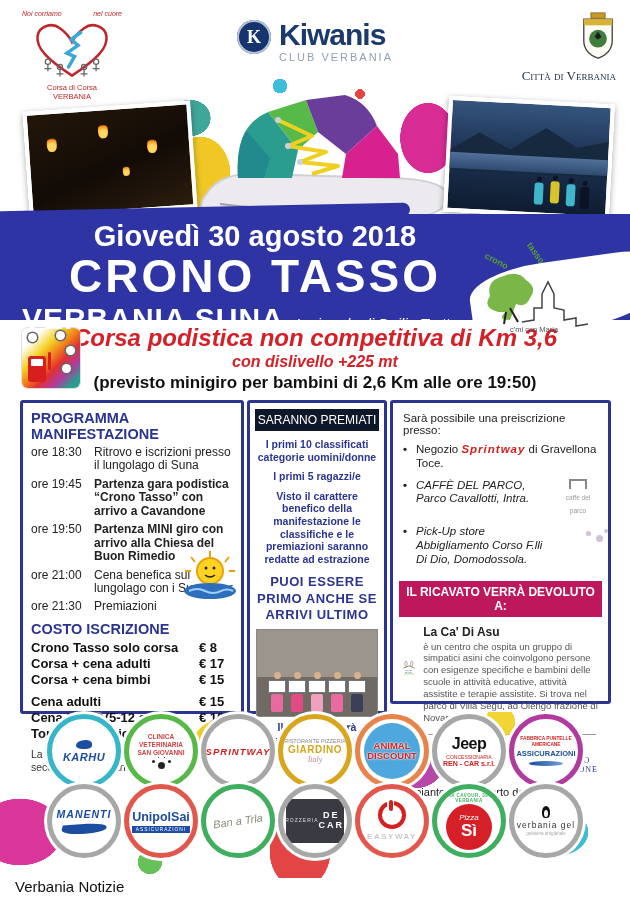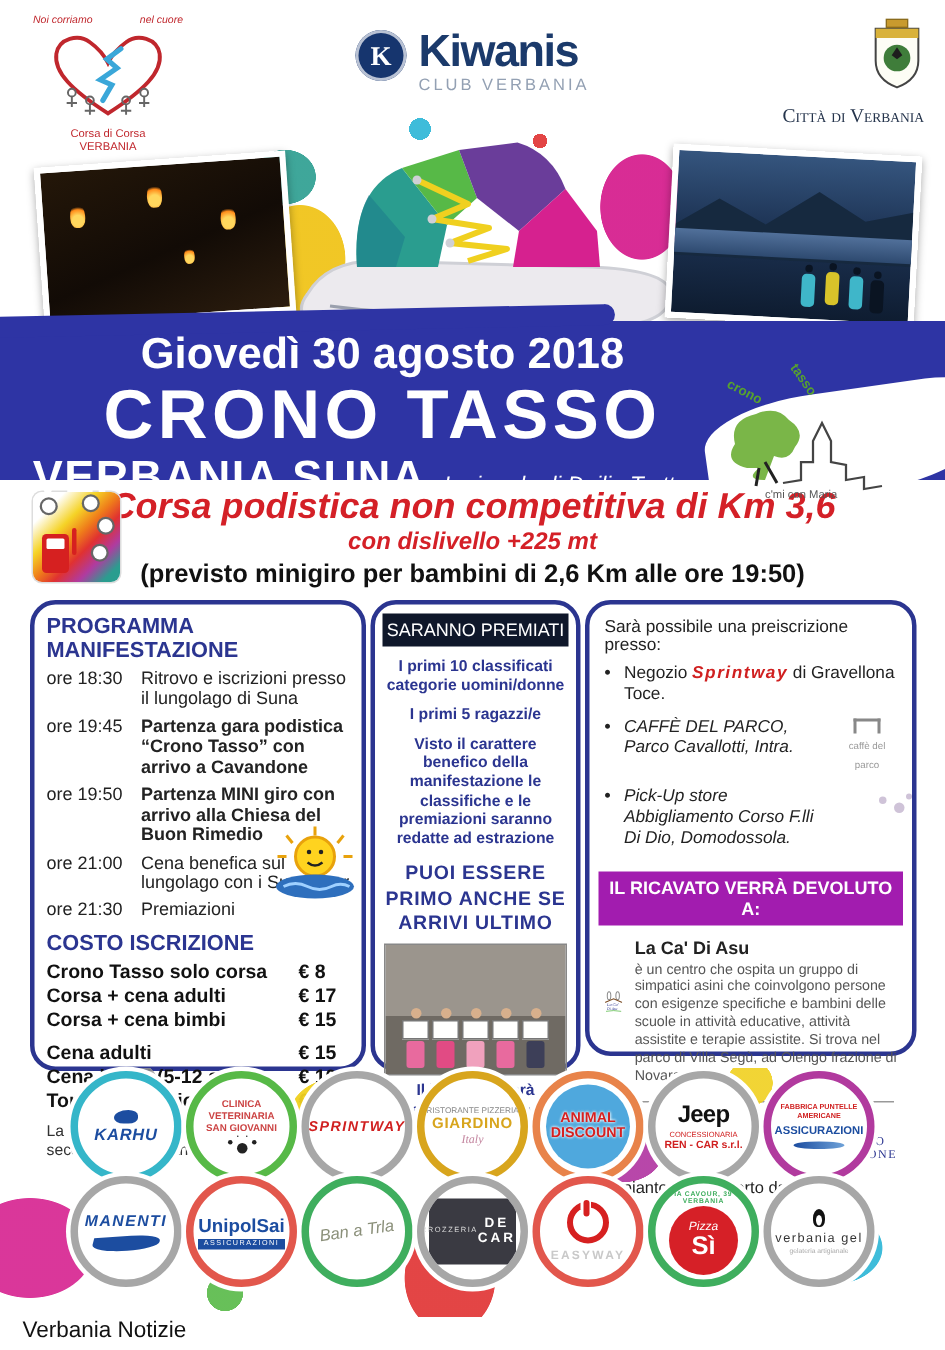--- a/index.html
+++ b/index.html
@@ -60,21 +60,21 @@
     background:linear-gradient(135deg,#fff 18%,#f5d327 36%,#ef7d1a 50%,#e03131 62%,#b03ba0 76%,#2a9d8f 90%);
     box-shadow:0 0 0 1px #ddd;}
   .pump-body{position:absolute;left:6px;bottom:6px;width:18px;height:26px;background:#d62020;border-radius:3px;}
   .pump-body::before{content:"";position:absolute;left:3px;top:3px;width:12px;height:7px;background:#fff;border-radius:1px;}
   .pump-body::after{content:"";position:absolute;right:-5px;top:-4px;width:3px;height:18px;background:#d62020;border-radius:2px;}
   .dotrow i{position:absolute;width:9px;height:9px;border-radius:50%;background:#fff;box-shadow:0 0 0 1.5px #666;}
   .sub1{font-size:24px;font-weight:bold;font-style:italic;color:#d42027;}
   .sub2{font-size:16px;font-weight:bold;font-style:italic;color:#d42027;margin-top:1px;}
   .sub3{font-size:17px;font-weight:bold;color:#111;margin-top:2px;}
   
-  .box{position:absolute;top:400px;background:#fff;border:3px solid #2b3590;border-radius:17px;box-sizing:border-box;}
+  .box{position:absolute;top:400px;background:#fff;border:3px solid #2b3590;border-radius:3px;box-sizing:border-box;}
   .box-left{left:20px;width:224px;height:314px;padding:7px 8px;}
   .box-mid{left:247px;width:140px;height:314px;padding:0;}
   .box-right{left:390px;width:221px;height:304px;padding:9px 10px;font-size:11.5px;}
   .pm-title{color:#2b3590;font-weight:bold;font-size:14.5px;margin-bottom:4px;}
   .sched-row{display:flex;gap:5px;font-size:12px;line-height:1.12;margin-bottom:5px;color:#222;}
   .sched-row .t{flex:0 0 58px;}
   .sched-row.bold .d{font-weight:bold;}
   .cost-title{color:#2b3590;font-weight:bold;font-size:14.5px;margin:7px 0 3px;}
   .cost-row{display:flex;justify-content:space-between;font-size:13px;font-weight:bold;line-height:1.25;color:#111;}
   .cost-row .pr{flex:0 0 34px;text-align:left;}
@@ -96,21 +96,21 @@
   .reg-intro{margin-bottom:7px;}
   .bullet{display:flex;gap:5px;margin-bottom:8px;line-height:1.2;}
   .bullet .bu{flex:0 0 8px;font-weight:bold;}
   .bullet .bx{flex:1;}
   .brand-script{color:#d02020;font-weight:bold;font-style:italic;letter-spacing:1px;}
   .bullet .mini{flex:0 0 40px;text-align:center;}
   .mini-cafe{font-size:6.5px;color:#999;line-height:1.1;margin-top:10px;}
   .mini-cafe::before{content:"";display:block;width:14px;height:8px;margin:0 auto 1px;border-left:2px solid #888;border-right:2px solid #888;border-top:2px solid #888;}
   .mini-pickup{width:36px;height:24px;border-radius:4px;background:#2e2e3a;position:relative;margin-top:4px;}
   .mini-pickup i{position:absolute;border-radius:50%;background:#cfc3d8;}
-  .don-bar{background:#a21caf;color:#fff;font-weight:bold;font-size:12px;text-align:center;padding:4px 2px;margin:14px -4px 8px;}
+  .don-bar{background:#be185d;color:#fff;font-weight:bold;font-size:12px;text-align:center;padding:4px 2px;margin:14px -4px 8px;}
   .charity{display:flex;gap:8px;}
   .charity-text .nm{font-weight:bold;font-size:12px;margin-bottom:2px;}
   .charity-text .ds{font-size:9.5px;color:#555;line-height:1.25;}
   .divider{border-top:1px solid #999;margin:10px 2px 8px;}
   .foot-row{display:flex;justify-content:space-between;align-items:center;margin-top:2px;}
   .foot-row .lbl{font-size:11px;}
   .circolo{text-align:center;color:#2b3590;font-family:"Liberation Serif",serif;font-size:8px;letter-spacing:1px;line-height:1.15;}
   .circolo::before{content:"";display:block;width:10px;height:10px;border:1.5px solid #777;border-radius:50%;margin:0 auto 1px;}
   .easyway{display:flex;flex-direction:column;align-items:center;margin-right:28px;}
   .pwr{width:16px;height:16px;border:3px solid #d62020;border-radius:50%;position:relative;}

